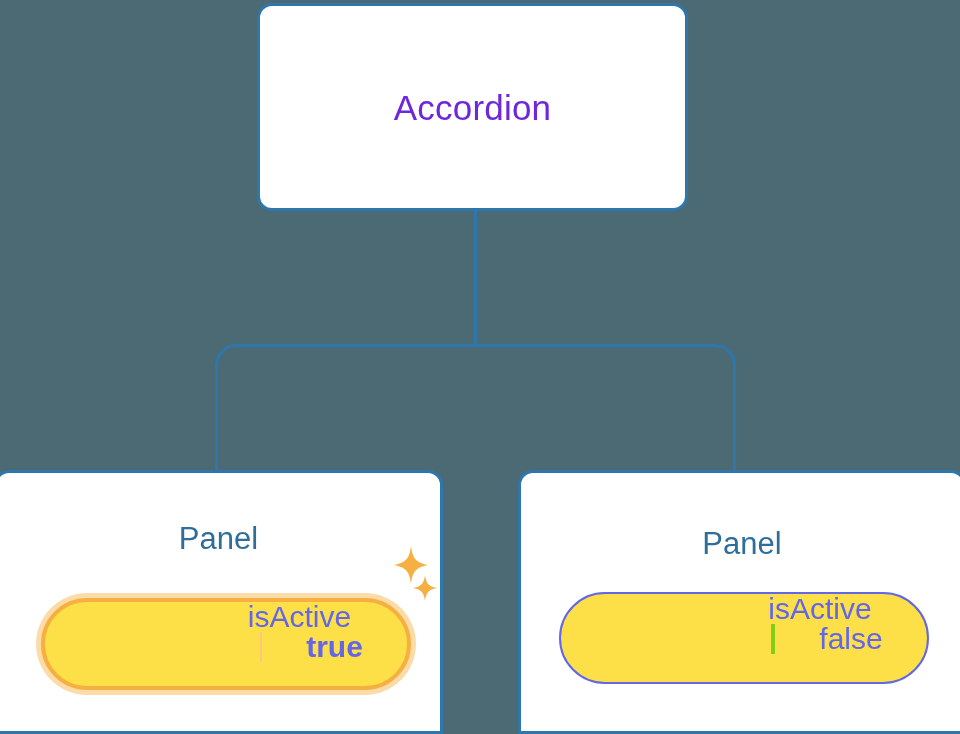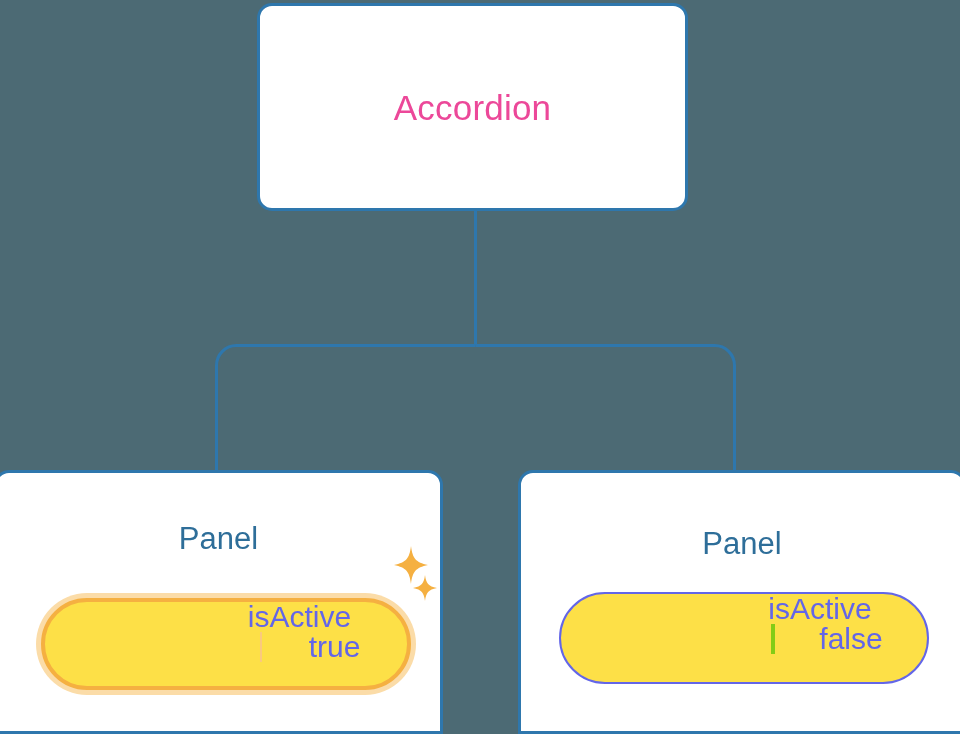--- a/index.html
+++ b/index.html
@@ -50,21 +50,21 @@
     left: 257px;
     top: 3px;
     width: 431px;
     height: 208px;
     display: flex;
     align-items: center;
     justify-content: center;
   }
 
   .node-title {
-    color: #ec4899;
+    color: #6d28d9;
     font-size: 35px;
     font-weight: 400;
     letter-spacing: 0.2px;
     line-height: 1;
     white-space: nowrap;
   }
 
   
   #node-panel-left {
     left: -6px;
@@ -153,21 +153,21 @@
   .pill-highlight {
     border: 4px solid #f5b041;
     box-shadow: 0 0 0 5px #fbdca8;
   }
   .pill-highlight .prop-key,
   .pill-highlight .prop-val {
     color: #6366e8;
     font-size: 30px;
   }
   .pill-highlight .prop-key { font-weight: 400; }
-  .pill-highlight .prop-val { font-weight: 400; }
+  .pill-highlight .prop-val { font-weight: 700; }
   .pill-highlight .prop-val {
     border-left: 2px solid #fac97e;
   }
 
   #prop-pill-left {
     left: 44px;
     top: 125px;
     width: 370px;
     height: 92px;
   }

